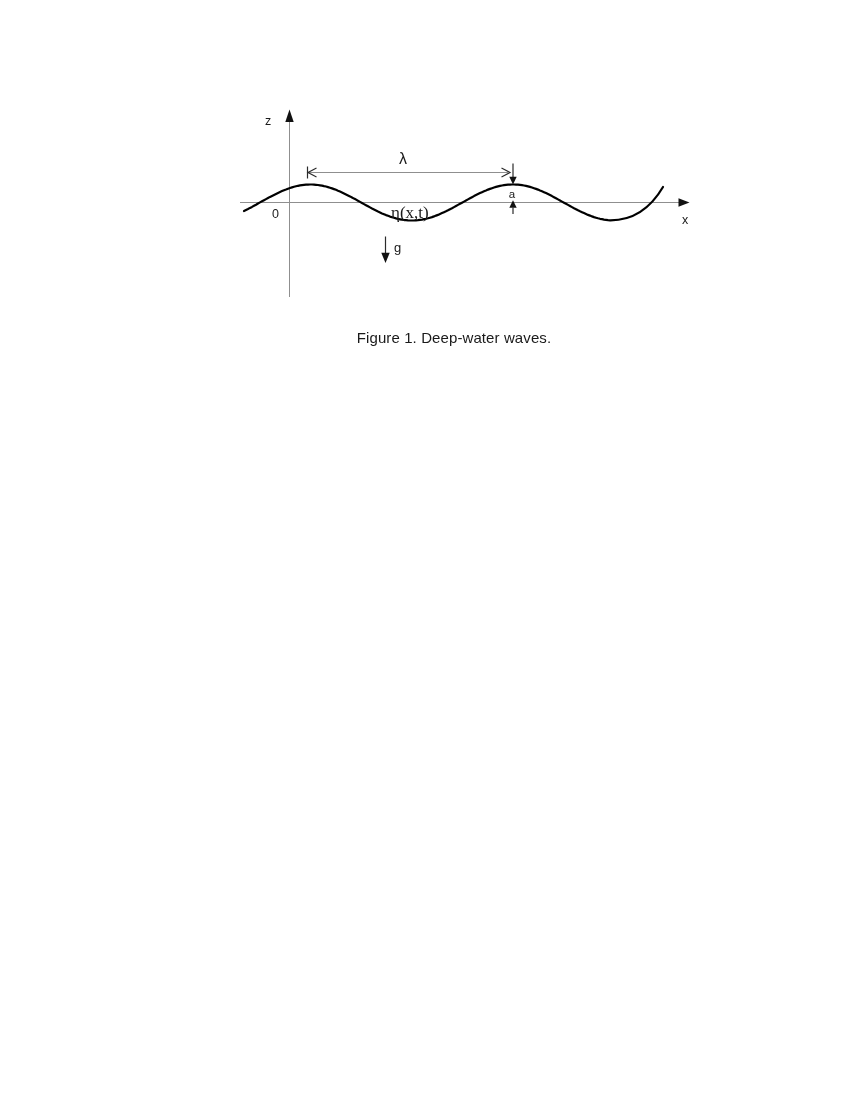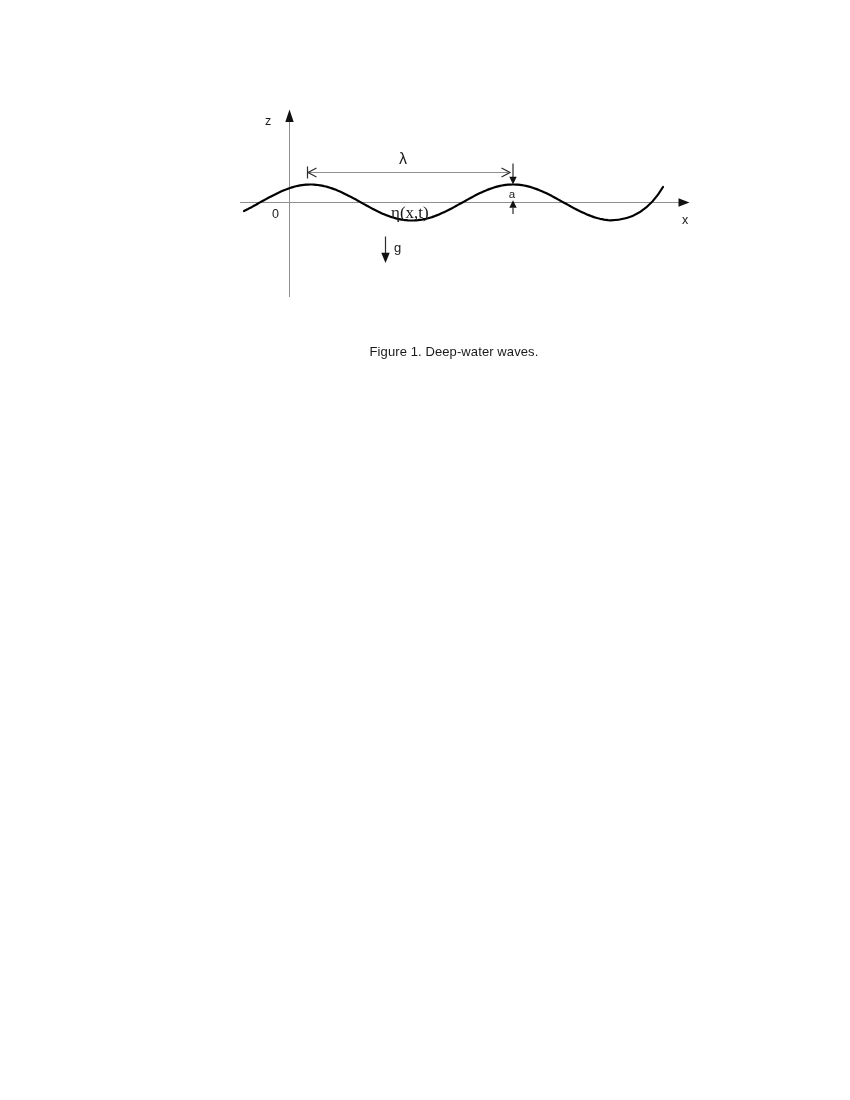--- a/index.html
+++ b/index.html
@@ -41,23 +41,23 @@
   }
   .lbl-lambda { font-size: 16px; }
   .lbl-a      { font-size: 11.5px; }
   .lbl-g      { font-size: 13px; }
   .lbl-eta {
     font-family: "Liberation Serif", "DejaVu Serif", serif;
     font-size: 17px;
   }
   .caption {
     position: absolute;
-    top: 344px; left: 304px; width: 300px;
+    top: 329px; left: 304px; width: 300px;
     text-align: center;
-    font-size: 13px;
+    font-size: 15px;
     color: var(--text-color);
     letter-spacing: 0.1px;
   }
 </style>
 </head>
 <body>
 
 <div class="page">
 
   <svg class="diagram-svg" viewBox="0 0 850 1100">

